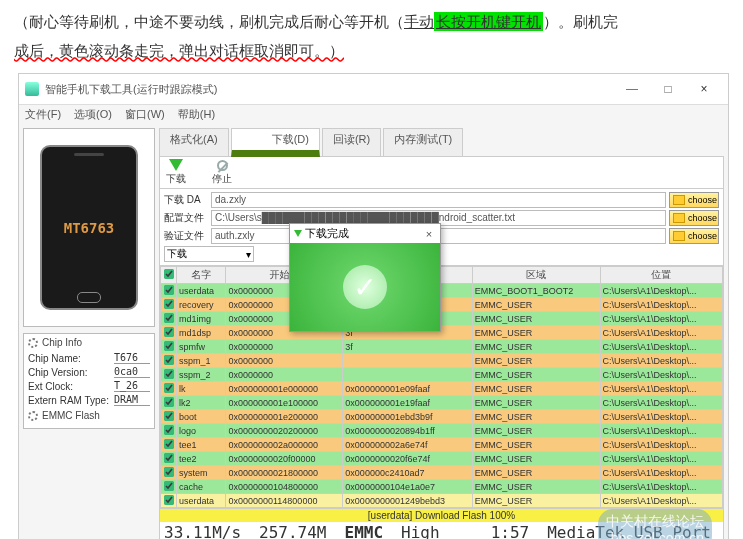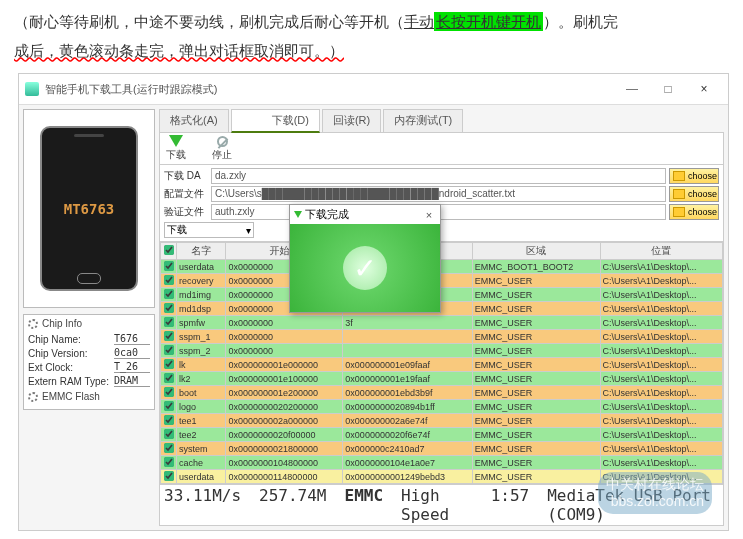--- a/index.html
+++ b/index.html
@@ -25,21 +25,21 @@
 .phone-frame::after { content: ""; position: absolute; bottom: 5px; width: 22px; height: 9px; border: 1px solid #888; border-radius: 5px; }
 .chip-info { border: 1px solid #bbb; background: #fff; padding: 3px 4px; font-size: 10px; }
 .chip-title { display: flex; align-items: center; gap: 4px; margin-bottom: 4px; color: #444; }
 .gear { display: inline-block; width: 10px; height: 10px; border: 2px dotted #777; border-radius: 50%; }
 .chip-row { display: flex; margin: 2px 0; align-items: center; }
 .chip-row .lbl { flex: 1; color: #333; }
 .chip-row .val { width: 36px; border-bottom: 1px solid #999; color: #333; text-align: left; font-family: monospace; }
 .right-pane { flex: 1; display: flex; flex-direction: column; position: relative; }
 .tabs { display: flex; border-bottom: 1px solid #ccc; font-size: 11px; }
 .tab { padding: 3px 10px; border: 1px solid #ccc; border-bottom: none; background: #eee; margin-right: 2px; color: #555; }
-.tab.active { background: #fff; border-bottom: 2px solid #4d7c0f; margin-bottom: -1px; padding-left: 40px; }
+.tab.active { background: #fff; border-bottom: 7px solid #4d7c0f; margin-bottom: -1px; padding-left: 40px; }
 .toolbar { background: #fff; border: 1px solid #ccc; border-top: none; padding: 2px 6px; display: flex; gap: 26px; align-items: center; }
 .tbtn { display: flex; flex-direction: column; align-items: center; gap: 1px; font-size: 10px; color: #444; }
 .arrow-dn { width: 0; height: 0; border-left: 7px solid transparent; border-right: 7px solid transparent; border-top: 12px solid #3b3; }
 .stop-ico { width: 11px; height: 11px; border: 2px solid #9aa; border-radius: 50%; position: relative; }
 .stop-ico::after { content: ""; position: absolute; left: 3px; top: -1px; width: 2px; height: 13px; background: #9aa; transform: rotate(45deg); }
 .file-rows { background: #fff; border: 1px solid #ccc; border-top: none; padding: 3px 4px; display: flex; flex-direction: column; gap: 2px; }
 .frow { display: flex; align-items: center; gap: 3px; font-size: 10px; }
 .frow .flbl { width: 44px; color: #333; }
 .frow .finput { flex: 1; border: 1px solid #bbb; background: #fff; padding: 1px 3px; height: 16px; font-size: 10px; color: #555; overflow: hidden; white-space: nowrap; }
 .frow .fbtn { width: 50px; height: 16px; border: 1px solid #999; background: linear-gradient(#fff2a0, #ffd860); font-size: 9px; display: flex; align-items: center; }
@@ -78,20 +78,26 @@
 <div class="app-window">
   <div class="title-bar">
     <div class="ico"></div>
     <div class="ttl">智能手机下载工具(运行时跟踪模式)</div>
     <div class="win-ctrl">
       <div class="win-btn">—</div>
       <div class="win-btn">□</div>
       <div class="win-btn close">×</div>
     </div>
   </div>
+  <div class="menu-bar">
+    <span>文件(F)</span>
+    <span>选项(O)</span>
+    <span>窗口(W)</span>
+    <span>帮助(H)</span>
+  </div>
 
   <div class="content-area">
     <div class="left-pane">
       <div class="phone-box">
         <div class="phone-frame">
           <div class="scr">MT6763</div>
         </div>
       </div>
       <div class="chip-info">
         <div class="chip-title">
@@ -323,20 +329,21 @@
               <span>下载完成</span>
             </span>
           <div class="dlg-close">×</div>
         </div>
         <div class="dlg-body">
           <div class="check">✓</div>
         </div>
       </div>
 
       <div class="status">
+        <div class="progress">[userdata] Download Flash 100%</div>
         <div class="status-row">
           <span>33.11M/s</span>
           <span>257.74M</span>
           <b>EMMC</b>
           <span>High Speed</span>
           <span>1:57</span>
           <span>MediaTek USB Port (COM9)</span>
         </div>
       </div>
 

